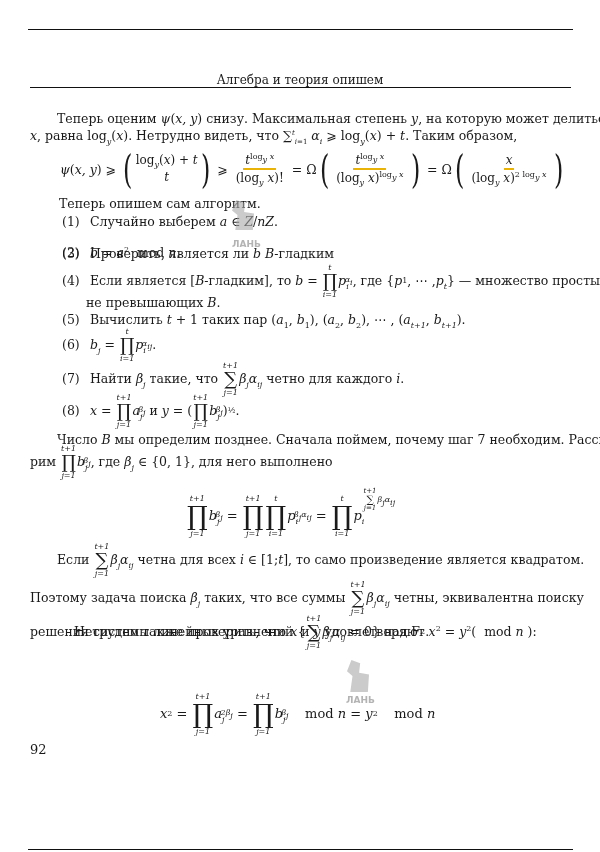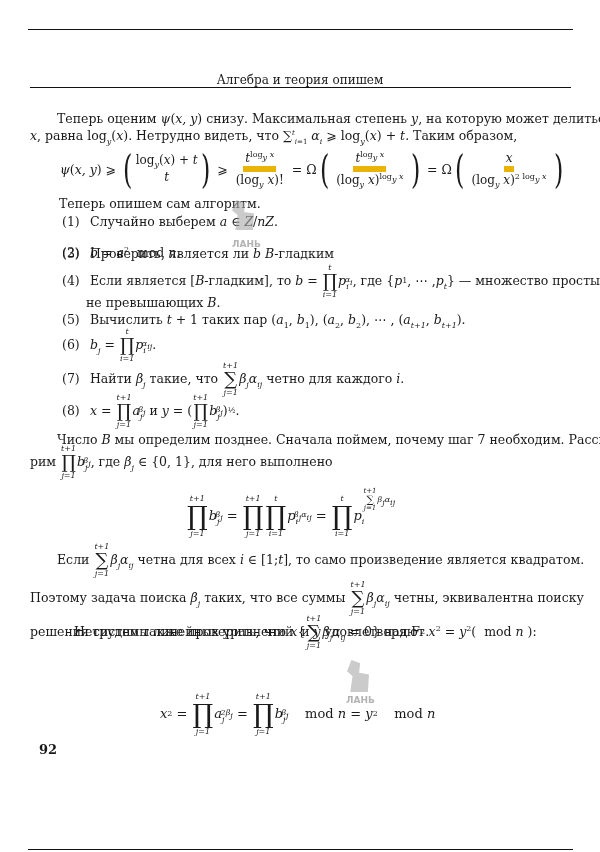--- a/index.html
+++ b/index.html
@@ -8,21 +8,21 @@
   .rule { position:absolute; left:28px; width:545px; height:1px; background:#111; }
   .abs { position:absolute; }
   .t { font-size:12.5px; line-height:16px; white-space:nowrap; }
   .i { font-style:italic; }
   sup, sub { font-size:8px; line-height:0; }
   .op { display:inline-flex; flex-direction:column; align-items:center; vertical-align:middle; line-height:1; margin:0 1px; }
   .op .lim { font-size:8px; font-style:italic; line-height:9px; }
   .op .sym { font-size:18px; line-height:18px; }
   .op .sym.lg { font-size:26px; line-height:26px; }
   .frac { display:inline-flex; flex-direction:column; align-items:center; vertical-align:middle; margin:0 2px; }
-  .frac .num { border-bottom:6px solid #eab308; padding:0 2px 1px; font-size:12px; line-height:14px; }
+  .frac .num { border-bottom:2px solid #eab308; padding:0 2px 1px; font-size:12px; line-height:14px; }
   .frac .den { padding:1px 2px 0; font-size:12px; line-height:14px; }
   .paren { font-size:40px; line-height:40px; vertical-align:middle; font-weight:200; transform:scaleX(0.6); display:inline-block; }
   .binom { display:inline-flex; flex-direction:column; align-items:center; vertical-align:middle; font-size:12px; line-height:17px; }
   .item-num { display:inline-block; width:24px; }
   .watermark { position:absolute; color:#9a9a9a; font-family:"DejaVu Sans", sans-serif; font-weight:bold; font-size:9px; opacity:0.75; }
   .wm-shape { position:absolute; background:#a8a8a8; opacity:0.6; }
   .pagenum { font-size:13px; }
   .row { display:flex; align-items:center; }
 </style>
 </head>
@@ -227,15 +227,15 @@
   <span class="i">b<sub>j</sub></span><sup class="i" style="margin-left:-4px">β<sub>j</sub></sup>
   &nbsp;&nbsp;&nbsp;&nbsp;<span>mod</span>&nbsp;<span class="i">n</span>&nbsp;=&nbsp;<span class="i">y</span><sup>2</sup>
   &nbsp;&nbsp;&nbsp;&nbsp;<span>mod</span>&nbsp;<span class="i">n</span>
 </div>
 
 <div class="wm-shape" style="top:200px; left:232px; width:22px; height:30px; clip-path:polygon(20% 0,60% 10%,55% 40%,100% 45%,95% 100%,15% 100%,25% 50%,0 35%);"></div>
 <div class="watermark" style="top:239px; left:232px;">ЛАНЬ</div>
 <div class="wm-shape" style="top:660px; left:347px; width:22px; height:32px; clip-path:polygon(20% 0,60% 10%,55% 40%,100% 45%,95% 100%,15% 100%,25% 50%,0 35%);"></div>
 <div class="watermark" style="top:695px; left:346px;">ЛАНЬ</div>
 
-<div class="abs pagenum" style="top:742px; left:39px;font-weight:bold;">92</div>
+<div class="abs pagenum" style="top:742px; left:30px;">92</div>
 
 <div class="rule" style="top:849px; left:28px; width:545px;"></div>
 
 </body></html>

